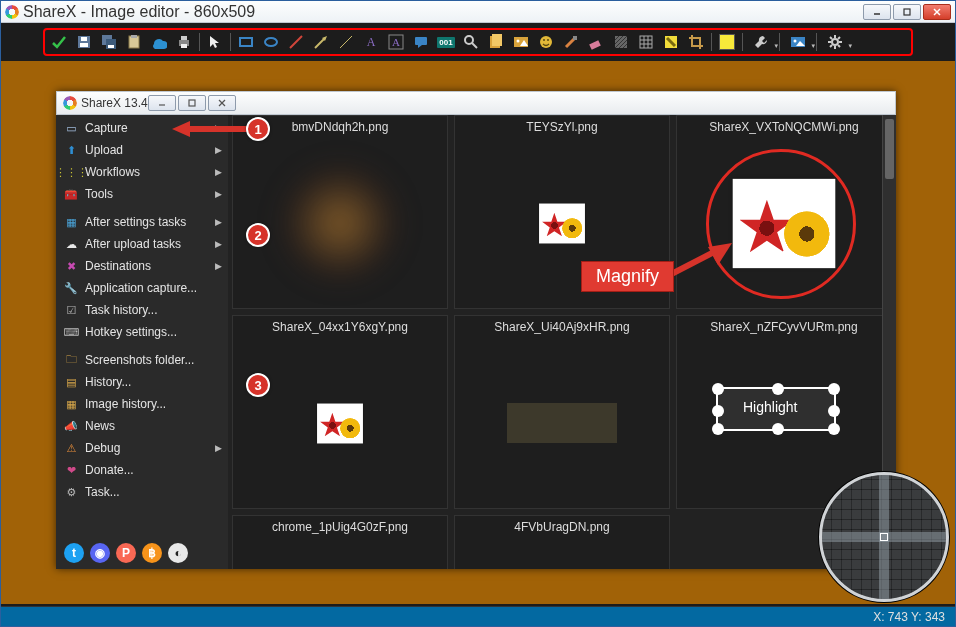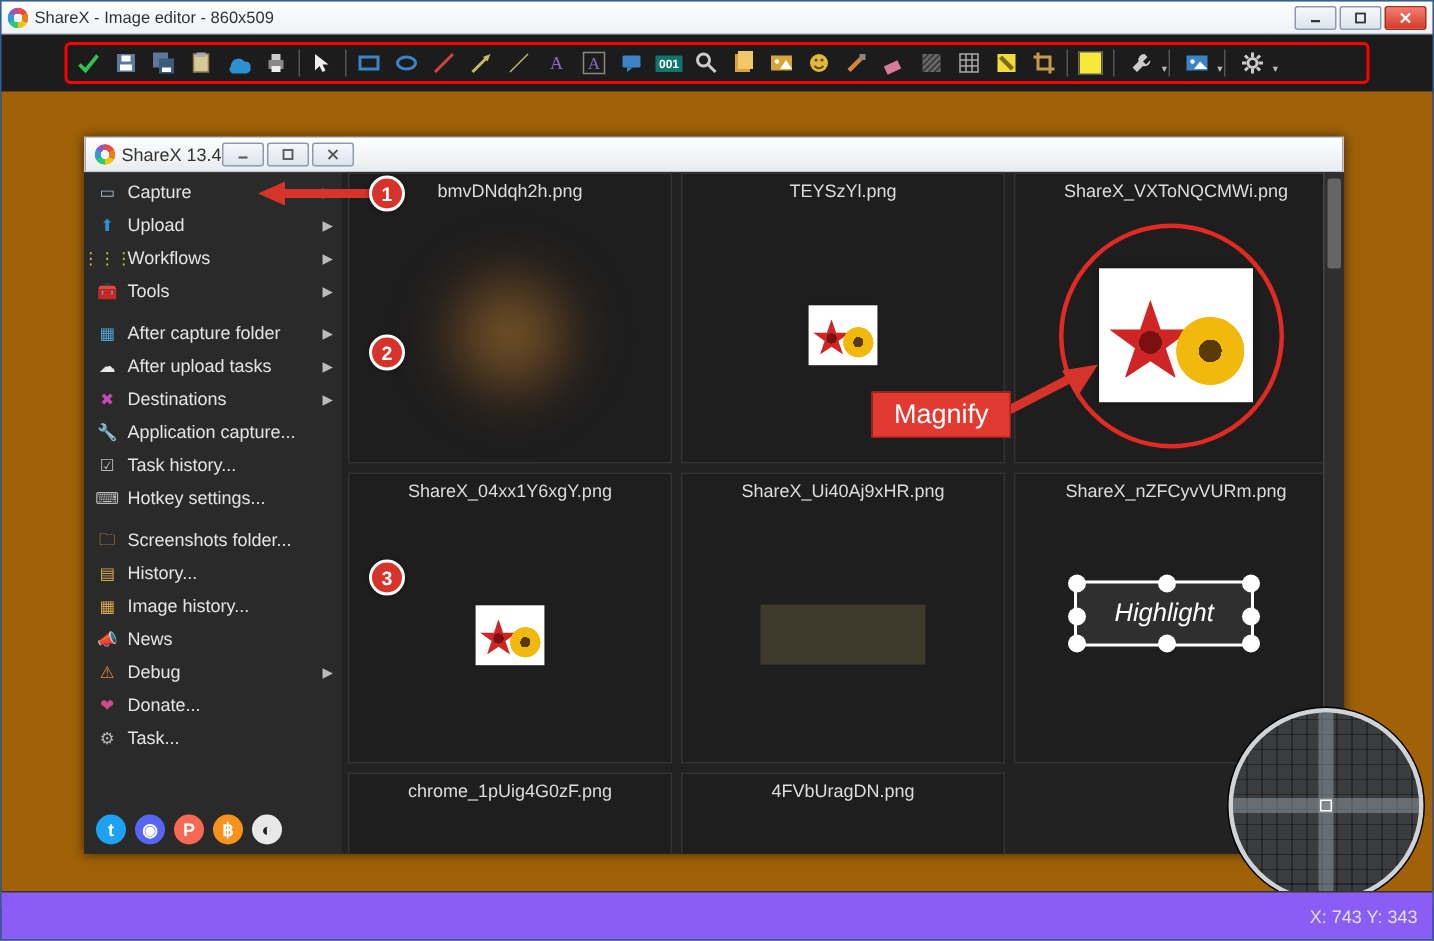--- a/index.html
+++ b/index.html
@@ -26,21 +26,21 @@
     display: flex;
     align-items: center;
     padding: 0 4px;
     color: #333;
     border-bottom: 1px solid #c0c7d0;
   }
   .outer-title-bar .logo {
     width: 14px; height: 14px; margin-right: 4px;
     position: relative;
   }
-  .outer-title-bar .title { flex: 0 0 auto; font-size: 11px; }
+  .outer-title-bar .title { flex: 0 0 auto; font-size: 16px; }
   .outer-title-bar .spacer { flex: 1; }
   .winbtn-group { display: flex; gap: 2px; }
   .winbtn {
     width: 28px; height: 16px; border: 1px solid #8d9aab;
     border-radius: 2px; display:flex; align-items:center; justify-content:center;
     background: linear-gradient(#f6f8fb,#dde4ee);
     font-size: 10px; cursor: default;
   }
   .winbtn.close { background: linear-gradient(#f27d6f,#d43e2a); color:#fff; border-color:#a92d1a;}
   .winbtn svg { width: 10px; height: 10px; }
@@ -184,41 +184,41 @@
     position:absolute; background:#e03a31; color:#fff; font-size:18px; padding:4px 14px;
     border:1px solid #a31e16;
   }
   .red-circle {
     position:absolute; border:3px solid #e02a22; border-radius:50%;
   }
   .highlight-box {
     position:absolute; border:2px solid #fff; background:rgba(255,255,255,.08);
   }
   .handle { position:absolute; width:12px;height:12px;background:#fff;border-radius:50%;}
-  .highlight-text { position:absolute; color:#fff; font-size:17px;font-style:italic; }
+  .highlight-text { position:absolute; color:#fff; font-size:14px; }
   .magnifier {
     position:absolute; width:130px;height:130px;border-radius:50%;
     border:3px solid #d0d3d6; overflow:hidden;
     background:#2a2c2e;
     box-shadow: 0 0 0 1px #000;
   }
   .magnifier .grid-over{
     position:absolute; inset:0;
     background:
       repeating-linear-gradient(0deg,rgba(255,255,255,.04) 0 9px, rgba(0,0,0,.25) 9px 10px),
       repeating-linear-gradient(90deg,rgba(255,255,255,.04) 0 9px, rgba(0,0,0,.25) 9px 10px);
   }
   .magnifier .cross-h{position:absolute;left:0;right:0;top:50%;height:10px;margin-top:-5px;background:rgba(160,170,180,.45);}
   .magnifier .cross-v{position:absolute;top:0;bottom:0;left:50%;width:10px;margin-left:-5px;background:rgba(160,170,180,.45);}
   .magnifier .center{position:absolute;left:50%;top:50%;width:8px;height:8px;margin:-4px;border:1px solid #fff;}
 
   
   .status-bar {
-    position:absolute; left:0; right:0; bottom:0; height:32px;
-    background:#8b5cf6; color:#e0e0e0; font-size:12px;
+    position:absolute; left:0; right:0; bottom:0; height:20px;
+    background:#0369a1; color:#e0e0e0; font-size:12px;
     display:flex; justify-content:flex-end; align-items:center; padding-right:10px;
     border-top:1px solid #333;
   }
 
   .logo-ring {
     width:14px;height:14px;border-radius:50%;
     background: conic-gradient(#e74c3c 0 60deg,#e67e22 60deg 120deg,#f1c40f 120deg 180deg,#2ecc71 180deg 240deg,#3498db 240deg 300deg,#9b59b6 300deg 360deg);
     -webkit-mask: radial-gradient(circle, transparent 0 3px,#000 3px);
     mask: radial-gradient(circle, transparent 0 3px,#000 3px);
   }
@@ -511,21 +511,21 @@
                 <span style="color:#d04a3f;font-size:11px">🧰</span>
               </span>
               <span>Tools</span>
               <span class="arr">▶</span>
             </div>
             <div class="side-div"></div>
             <div class="side-item">
               <span class="mic">
                 <span style="color:#4aa3d8;font-size:11px">▦</span>
               </span>
-              <span>After capture folder</span>
+              <span>After settings tasks</span>
               <span class="arr">▶</span>
             </div>
             <div class="side-item">
               <span class="mic">
                 <span style="color:#e8e8e8;font-size:11px">☁</span>
               </span>
               <span>After upload tasks</span>
               <span class="arr">▶</span>
             </div>
             <div class="side-item">

